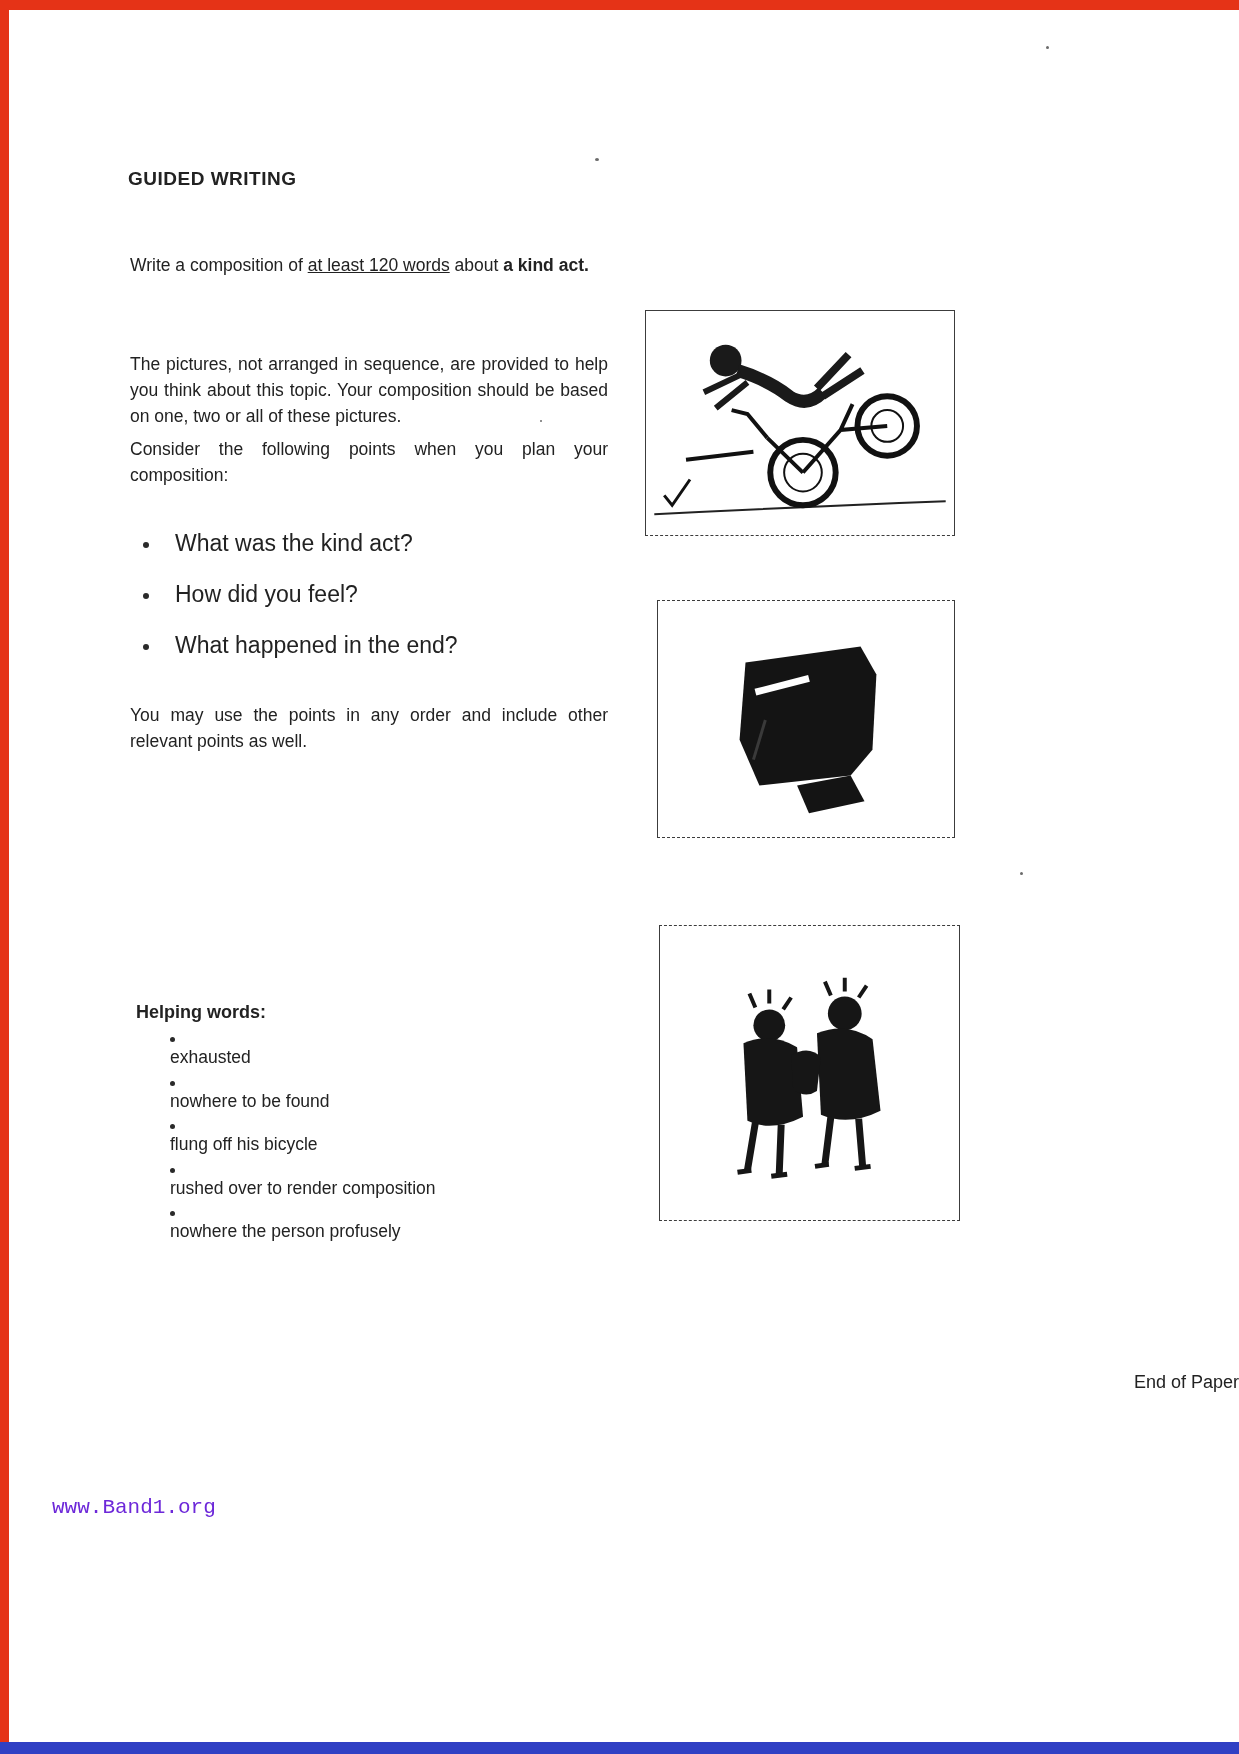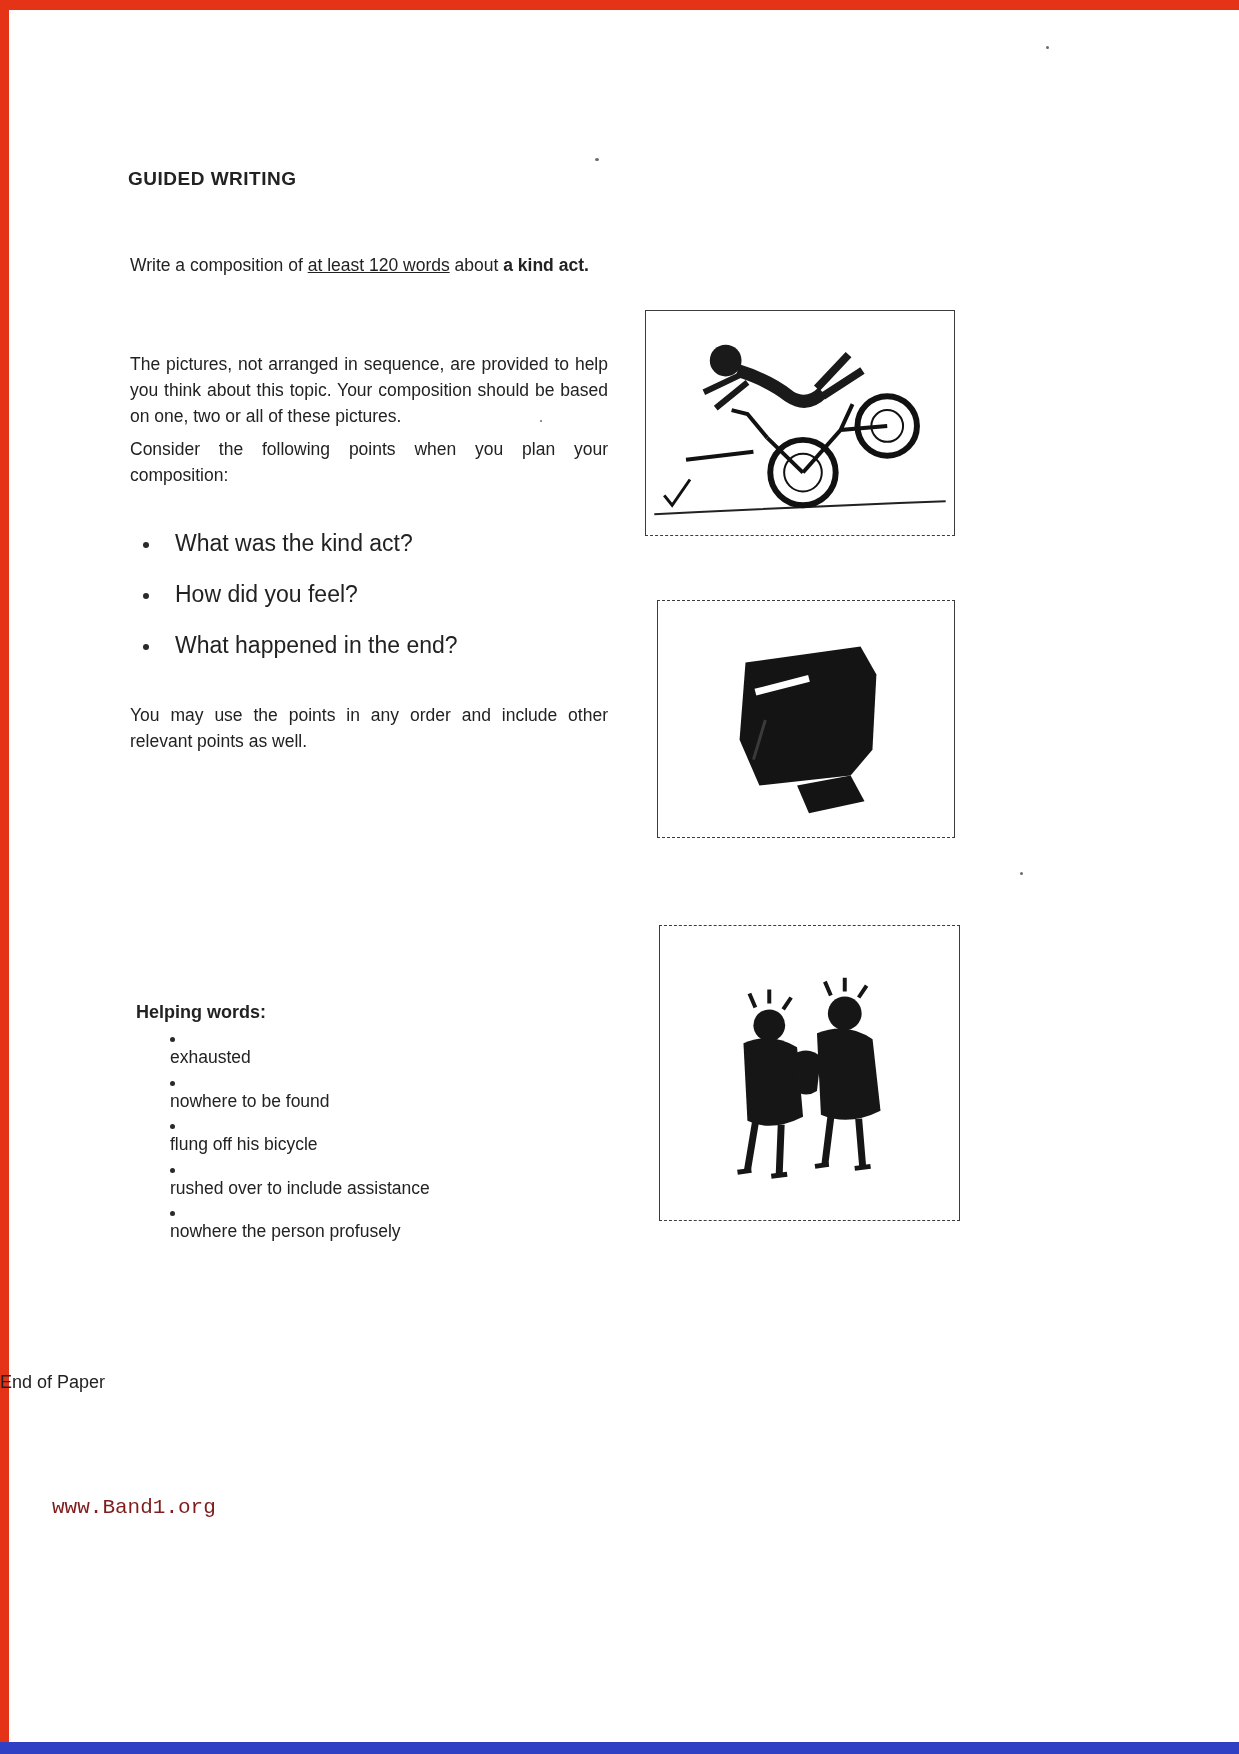--- a/index.html
+++ b/index.html
@@ -41,26 +41,26 @@
   .helping-heading {
     position: absolute; top: 1002px; left: 136px;
     font-size: 18px; font-weight: bold;
   }
   .helping-list { top: 1040px; left: 170px; }
   .helping-list li { margin-bottom: 14.5px; font-size: 17.5px; line-height: 24px; display: flex; align-items: baseline; flex-direction: column; }
   .helping-list .dot { margin-right: 28px; width: 5px; height: 5px; }
 
   .end-of-paper {
     position: absolute; top: 1372px; left: 0; width: 100%;
-    text-align: left; font-size: 18px;
+    text-align: right; font-size: 18px;
   }
   .footer-watermark {
     position: absolute; top: 1496px; left: 52px;
     font-family: "Liberation Mono", "DejaVu Sans Mono", monospace;
-    font-size: 21px; color: #7f1d1d;
+    font-size: 21px; color: #6d28d9;
   }
 
   
   .pic { position: absolute; border: 1.6px solid #3c3c3c; background: #fff; }
   .pic svg { width: 100%; height: 100%; display: block; }
   .pic1 { left: 645px; top: 310px; width: 310px; height: 226px; border-bottom-style: dashed; }
   .pic2 { left: 657px; top: 600px; width: 298px; height: 238px; border-top-style: dashed; border-bottom-style: dashed; }
   .pic3 { left: 659px; top: 925px; width: 301px; height: 296px; border-bottom-style: dashed; border-top-style: dashed; }
 
   
@@ -115,21 +115,21 @@
   <li>
       <span class="dot"></span>
       <span>nowhere to be found</span>
     </li>
   <li>
       <span class="dot"></span>
       <span>flung off his bicycle</span>
     </li>
   <li>
       <span class="dot"></span>
-      <span>rushed over to include assistance</span>
+      <span>rushed over to render composition</span>
     </li>
   <li>
       <span class="dot"></span>
       <span>nowhere the person profusely</span>
     </li>
 </ul>
 
 <div class="pic pic1">
   <svg viewBox="0 0 310 226" aria-hidden="true">
     <path d="M8 205 Q150 198 302 192" stroke="#222" fill="none" stroke-width="2"></path>

